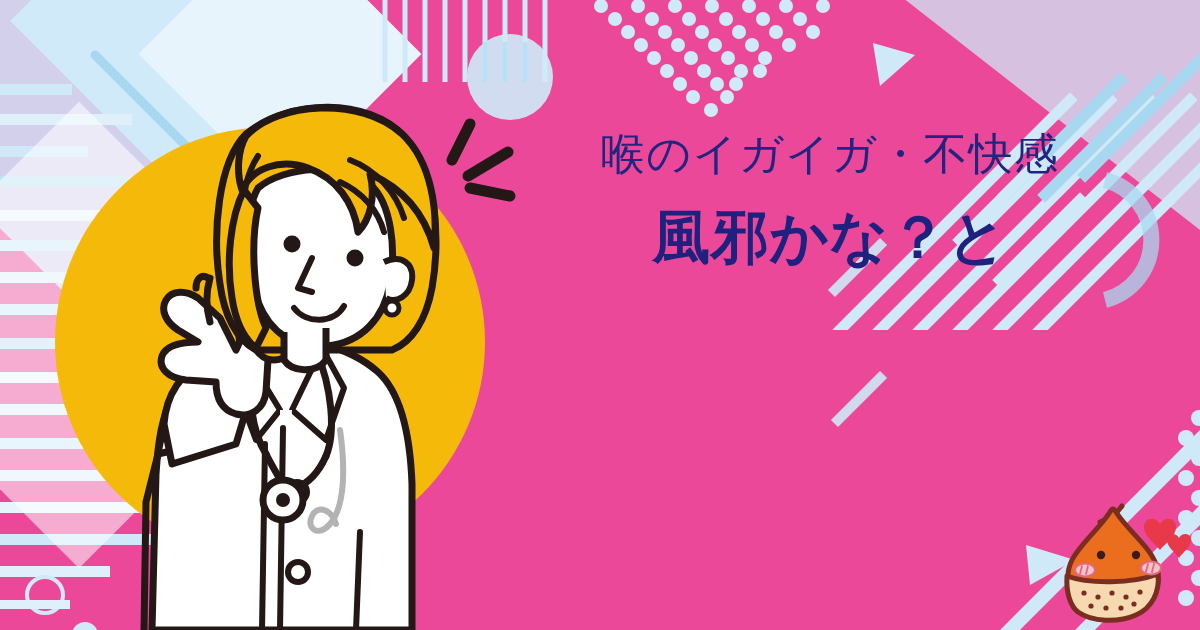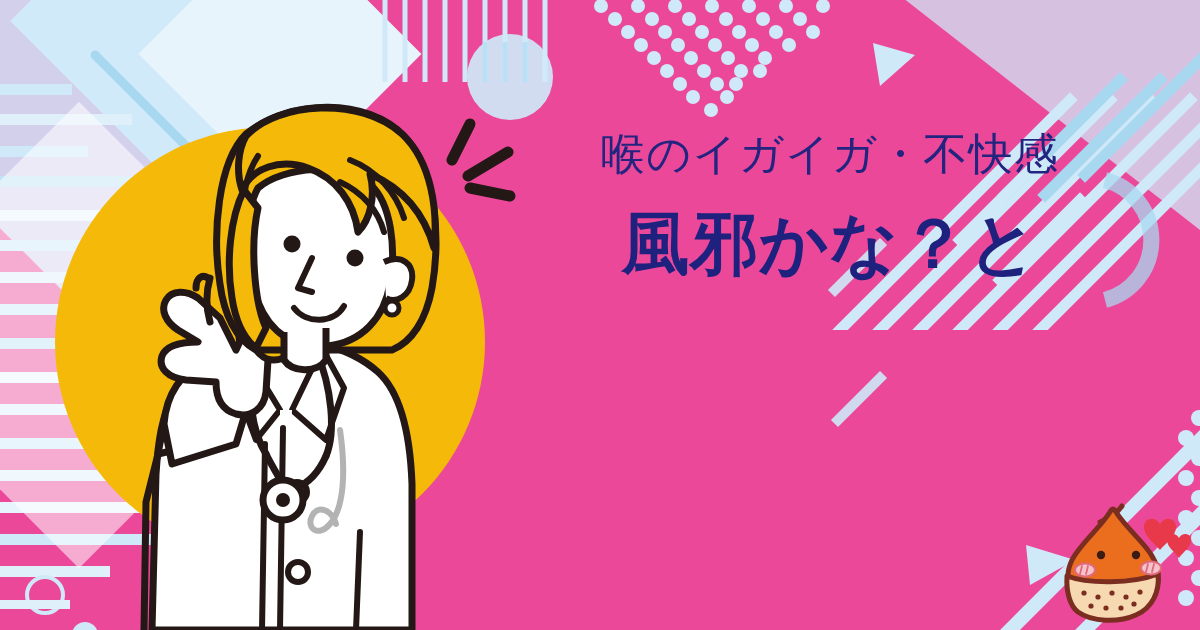--- a/index.html
+++ b/index.html
@@ -36,21 +36,21 @@
   #subtitle {
     font-size: 44px;
     line-height: 1.18;
     letter-spacing: 0.03em;
     color: #22247f;
     font-weight: 500;
     white-space: nowrap;
   }
   #headline {
     margin-top: 22px;
-    font-size: 68px;
+    font-size: 58px;
     line-height: 1.22;
     letter-spacing: 0.01em;
     color: #1f217f;
     font-weight: 700;
   }
   #headline .hl-line {
     display: block;
     white-space: nowrap;
   }
   #headline .hl-line.line2 {

